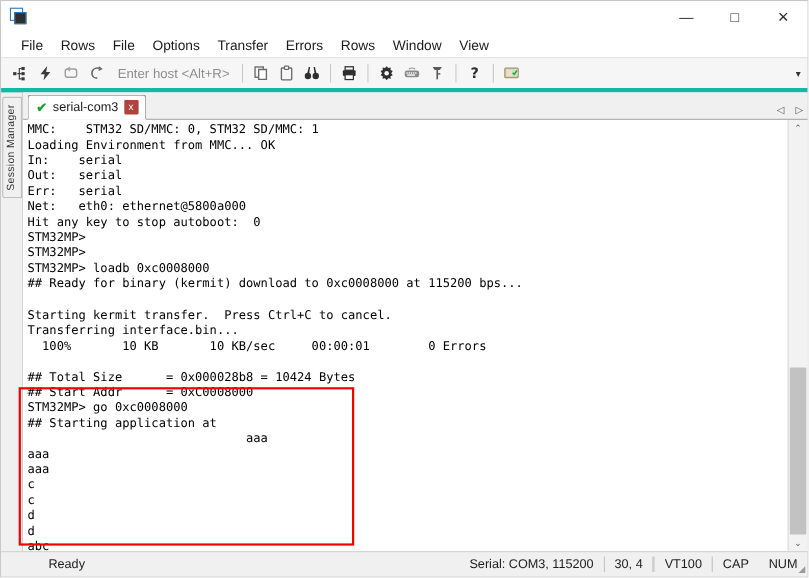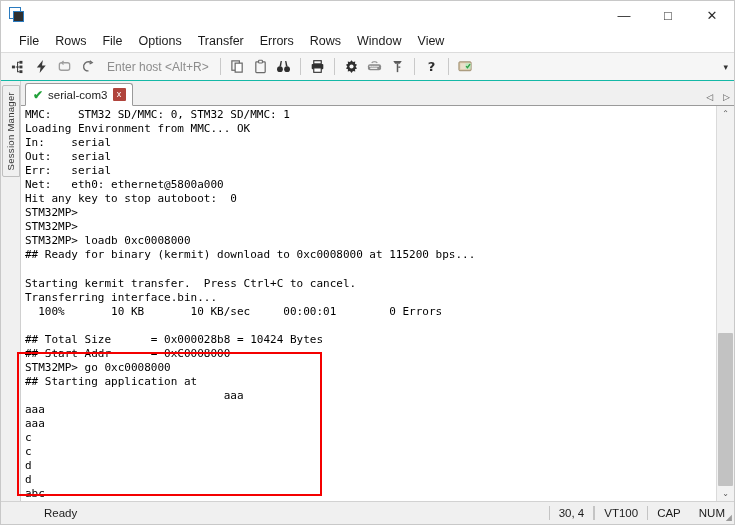--- a/index.html
+++ b/index.html
@@ -92,21 +92,21 @@
     padding: 2px 8px;
     white-space: nowrap;
   }
 
   
   .toolbar {
     height: 27px;
     background: #f6f6f6;
     display: flex;
     align-items: center;
-    border-bottom: 1px solid #14b8a6;
+    border-bottom: 4px solid #14b8a6;
     flex: 0 0 auto;
     position: relative;
     padding-left: 6px;
   }
   .tb-btn {
     width: 23px; height: 23px;
     display: flex;
     align-items: center;
     justify-content: center;
     color: #3a3a3a;
@@ -510,20 +510,21 @@
         </div>
       </div>
     </div>
   </div>
 
   <div class="red-box"></div>
 
   <div class="statusbar">
     <div class="sb-cell">Ready</div>
     <div class="sb-spacer"></div>
+    <div class="sb-cell">Serial: COM3, 115200</div>
     <div class="sb-sep"></div>
     <div class="sb-cell">30,  4</div>
     <div class="sb-sep"></div>
     <div class="sb-sep"></div>
     <div class="sb-cell">VT100</div>
     <div class="sb-sep"></div>
     <div class="sb-cell">CAP</div>
     <div class="sb-cell">NUM</div>
     <div class="sb-grip">◢</div>
   </div>

